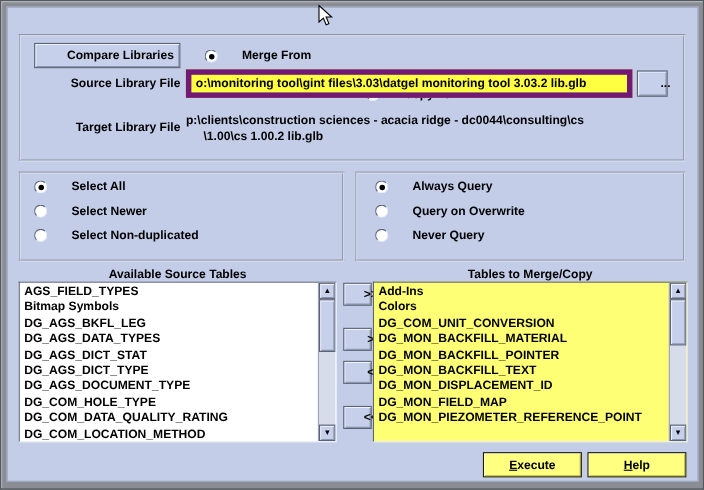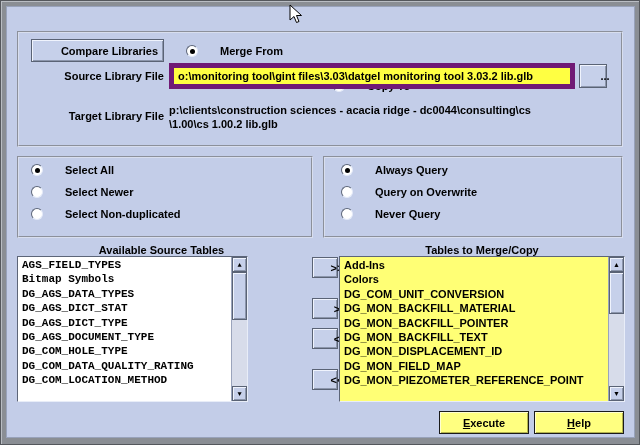--- a/index.html
+++ b/index.html
@@ -125,21 +125,21 @@
 
   <div class="lbl" style="left:55px; top:69px; width:108px; text-align:right;">Source Library File</div>
 
   <input class="txtinput" style="left: 168px; top: 62px; width: 406px; height: 26px;" value="o:\monitoring tool\gint files\3.03\datgel monitoring tool 3.03.2 lib.glb">
 
   <button class="btn3d" style="left:578px; top:63px; width:28px; height:24px;">...</button>
 
   <div class="lbl" style="left:55px; top:109px; width:108px; text-align:right;">Target Library File</div>
 
   <div class="lbl" style="left:168px; top:103px;">p:\clients\construction sciences - acacia ridge - dc0044\consulting\cs</div>
-  <div class="lbl" style="left:168px; top:117px;">\1.00\cs 1.00.2 lib.glb</div>
+  <div class="lbl" style="left:184px; top:117px;">\1.00\cs 1.00.2 lib.glb</div>
 
   <div class="grpbox" style="left:16px; top:155px; width:296px; height:82px;"></div>
 
   <div class="radio-row on" style="left:30px; top:162px;">
     <span class="rad"></span>
     <span>Select All</span>
   </div>
   <div class="radio-row" style="left:30px; top:184px;">
     <span class="rad"></span>
     <span>Select Newer</span>
@@ -160,24 +160,25 @@
     <span>Query on Overwrite</span>
   </div>
   <div class="radio-row" style="left:340px; top:206px;">
     <span class="rad"></span>
     <span>Never Query</span>
   </div>
 
   <div class="lbl" style="left:16px; top:243px; width:289px; text-align:center;">Available Source Tables</div>
   <div class="lbl" style="left:338px; top:243px; width:286px; text-align:center;">Tables to Merge/Copy</div>
 
-  <div class="listbox" style="left:16px; top:255px; width:231px; height:146px; background:#ffffff;font-family:Liberation Mono, monospace;">
+  <div class="listbox" style="left:16px; top:255px; width:289px; height:146px; background:#ffffff;">
     <div class="lb-items">
       <div class="lb-item">AGS_FIELD_TYPES</div>
       <div class="lb-item">Bitmap Symbols</div>
+      <div class="lb-item">DG_AGS_BKFL_LEG</div>
       <div class="lb-item">DG_AGS_DATA_TYPES</div>
       <div class="lb-item">DG_AGS_DICT_STAT</div>
       <div class="lb-item">DG_AGS_DICT_TYPE</div>
       <div class="lb-item">DG_AGS_DOCUMENT_TYPE</div>
       <div class="lb-item">DG_COM_HOLE_TYPE</div>
       <div class="lb-item">DG_COM_DATA_QUALITY_RATING</div>
       <div class="lb-item">DG_COM_LOCATION_METHOD</div>
     </div>
     <div class="scrollbar">
       <div class="sb-btn sb-up">

